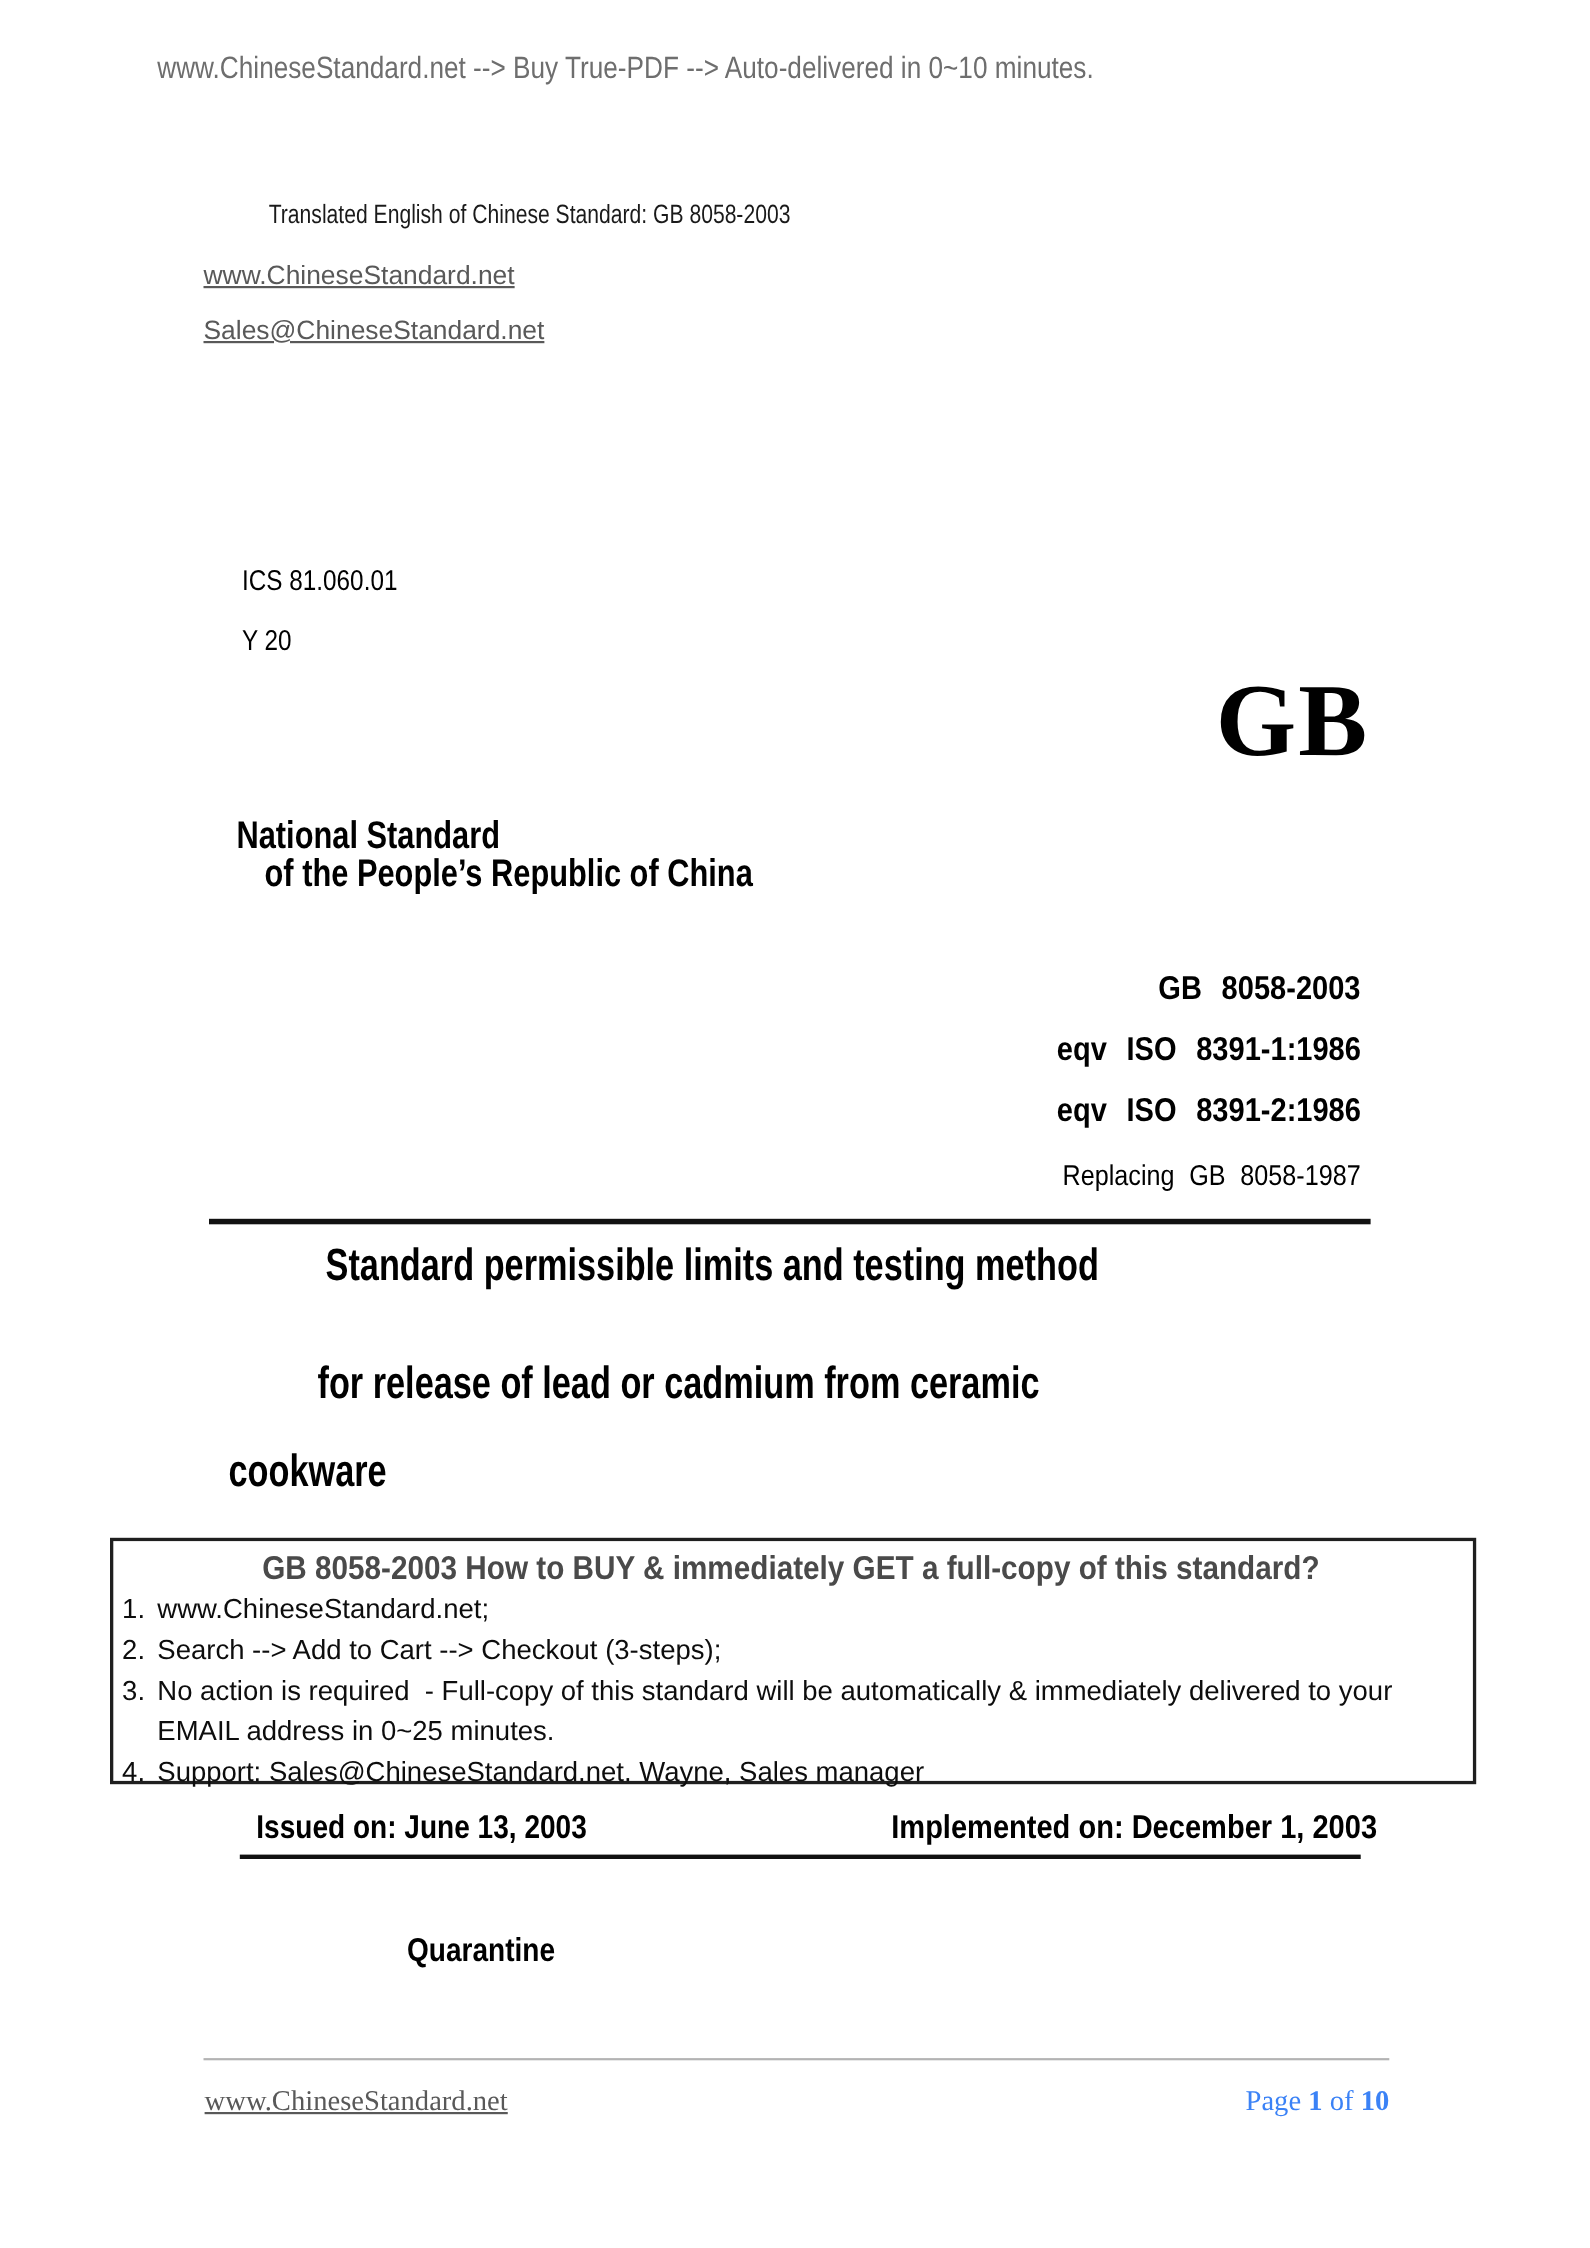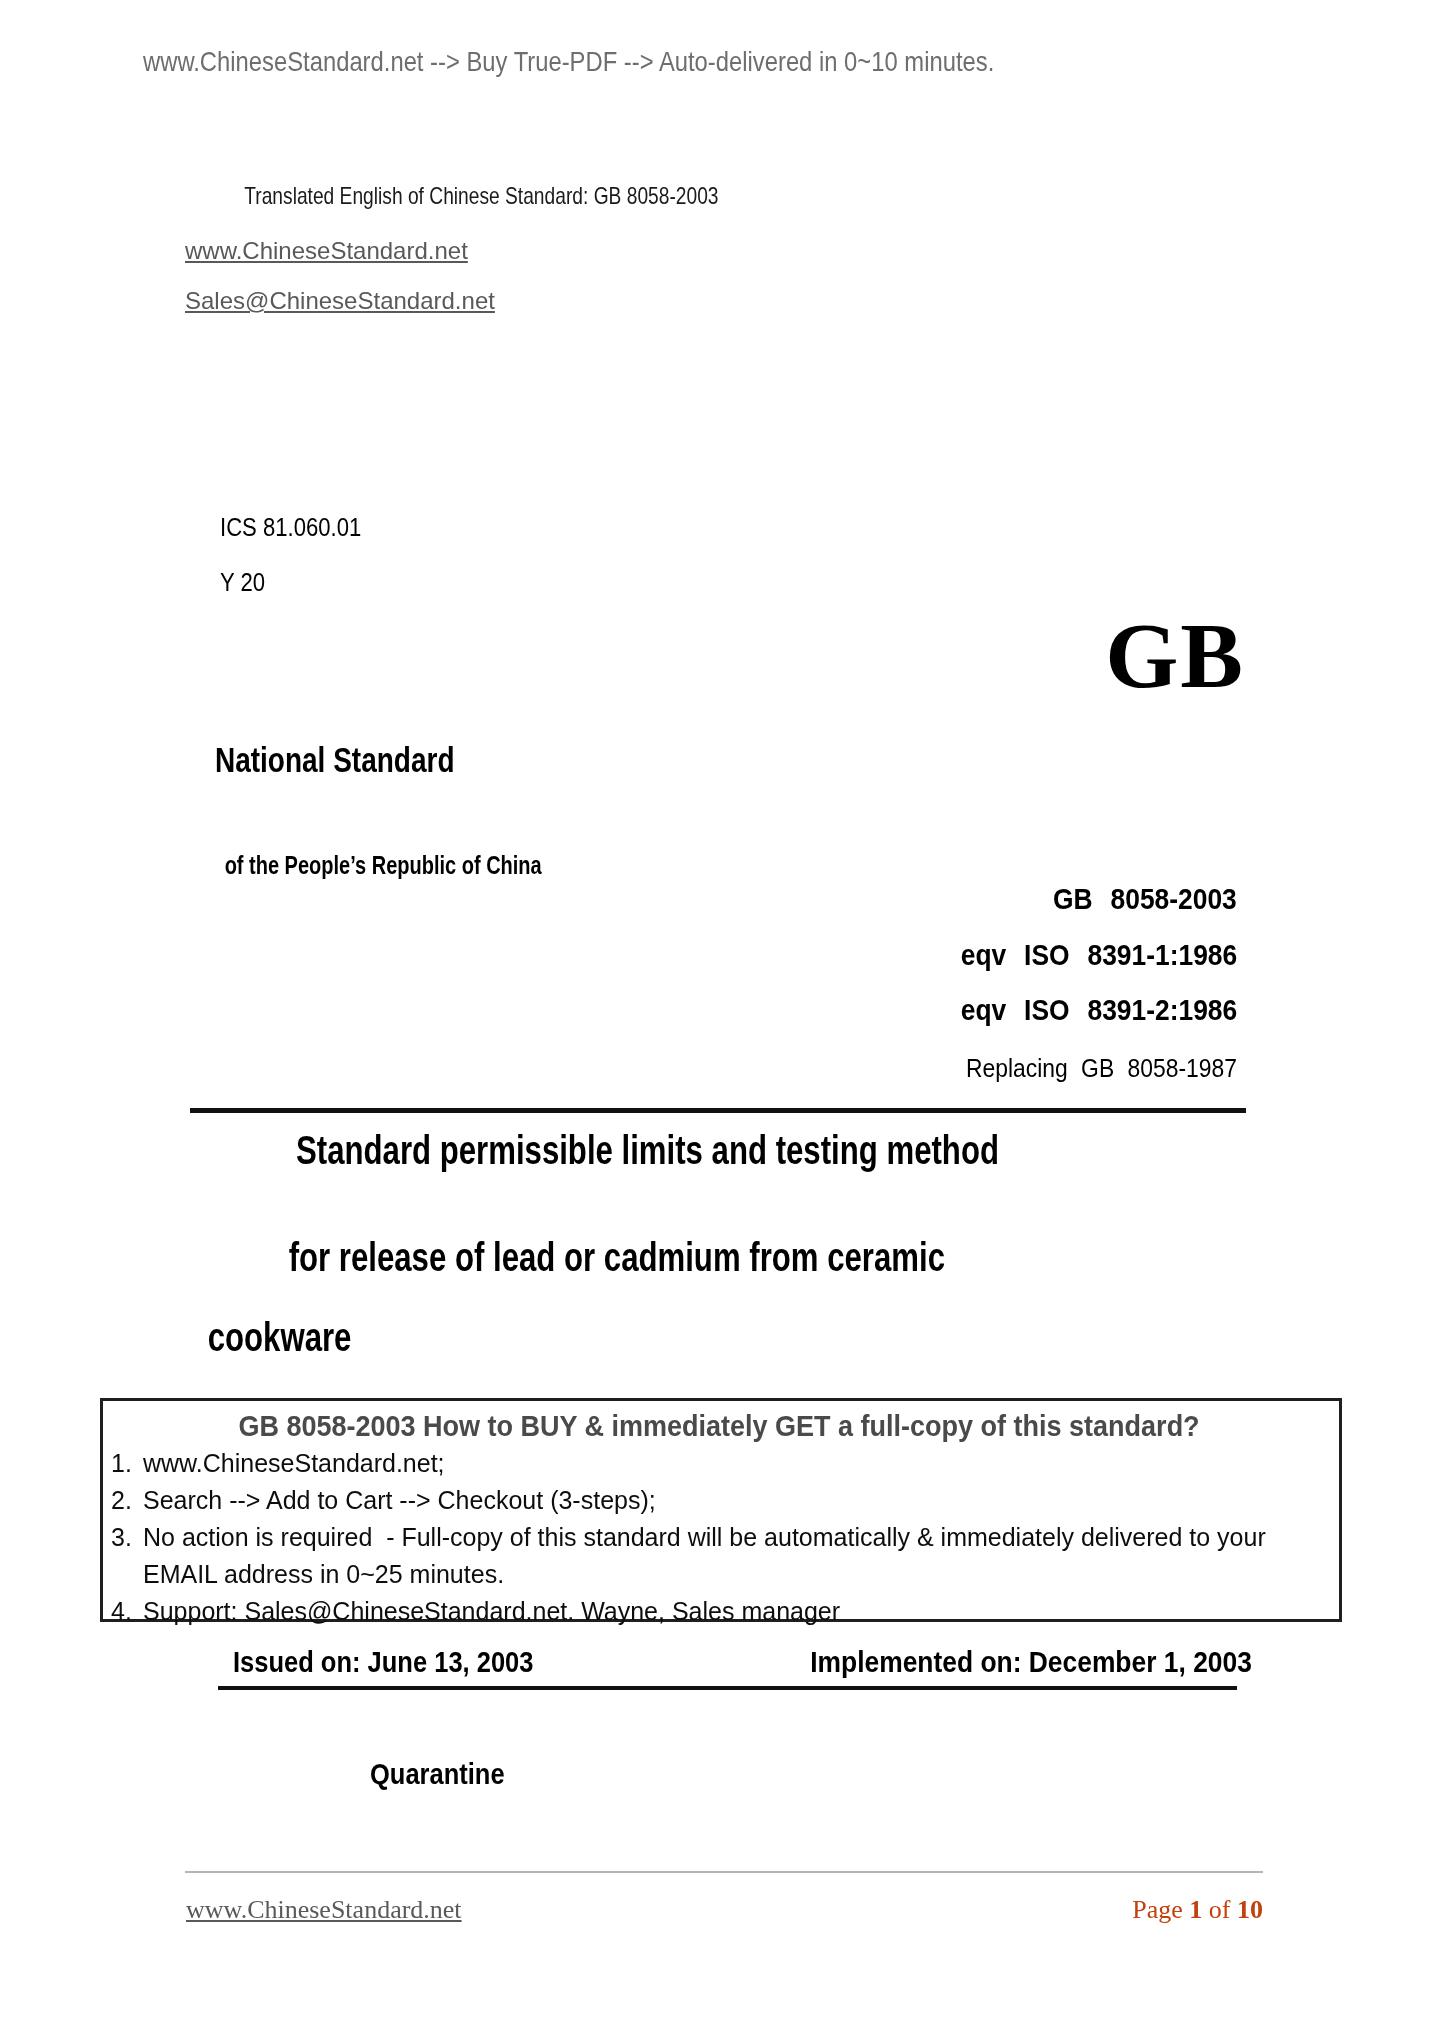--- a/index.html
+++ b/index.html
@@ -26,21 +26,21 @@
   .link-web{top:237px;}
   .link-email{top:287px;}
 
   .ics{top:512px;left:220px;font-size:26px;}
   .ycode{top:567px;left:220px;font-size:26px;}
 
   .gb-logo{top:608px;right:200px;font-family:"Liberation Serif",serif;
            font-weight:bold;font-size:94px;line-height:1;letter-spacing:2px;}
 
   .h-nat{top:740px;font-size:35px;font-weight:bold;}
-  .h-cn {top:851px;font-size:25px;font-weight:bold;}
+  .h-cn {top:774px;font-size:35px;font-weight:bold;}
 
   .rblock{right:208px;text-align:left;font-weight:bold;font-size:30px;}
   .std-no{top:882px;word-spacing:12px;}
   .eqv1{top:938px;word-spacing:12px;}
   .eqv2{top:993px;word-spacing:12px;}
   .replacing{top:1053px;font-weight:normal;font-size:26px;word-spacing:8px;}
 
   .rule-thick{top:1108px;left:190px;width:1056px;height:5px;background:#111;}
 
   .title-l1{top:1127px;}
@@ -58,21 +58,21 @@
 
   .issued-row{top:1645px;left:233px;width:1019px;display:flex;justify-content:space-between;
               font-size:30px;font-weight:bold;}
   .rule-issued{top:1686px;left:218px;width:1019px;height:4px;background:#111;}
   .issued-by{top:1702px;left:218px;font-size:30px;font-weight:bold;}
   .issued-by2{top:1757px;left:370px;font-size:30px;font-weight:bold;}
 
   .rule-footer{top:1871px;left:185px;width:1078px;height:2px;background:#b3b3b3;}
   .footer-site{top:1895px;left:186px;font-family:"Liberation Serif",serif;font-size:26px;
                color:#595959;text-decoration:underline;}
-  .footer-page{top:1895px;right:182px;font-family:"Liberation Serif",serif;font-size:26px;color:#c2410c;}
+  .footer-page{top:1895px;right:182px;font-family:"Liberation Serif",serif;font-size:26px;color:#3b82f6;}
   .footer-page b{font-weight:bold;}
 </style>
 </head>
 <body>
 
 <div class="page">
 
   <div class="abs top-note">
     <span class="sqz-l">www.ChineseStandard.net --&gt; Buy True-PDF --&gt; Auto-delivered in 0~10 minutes.</span>
   </div>

